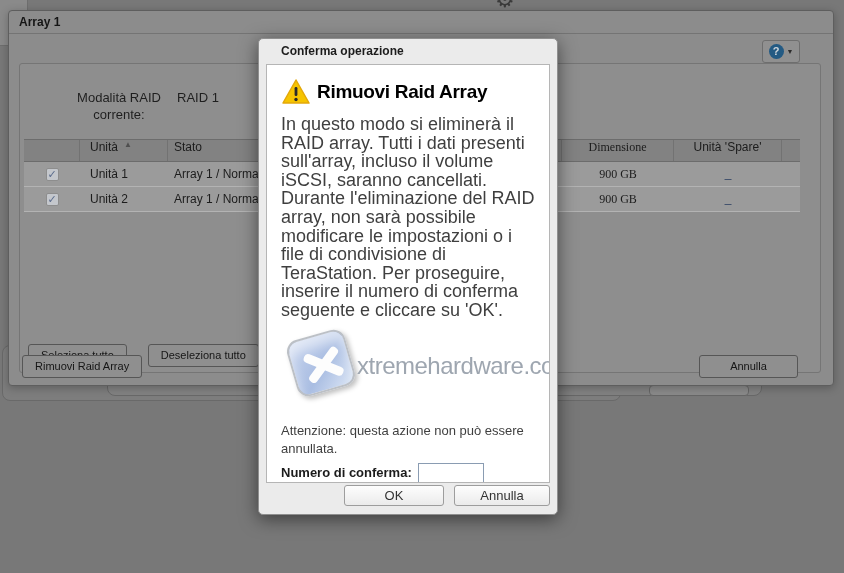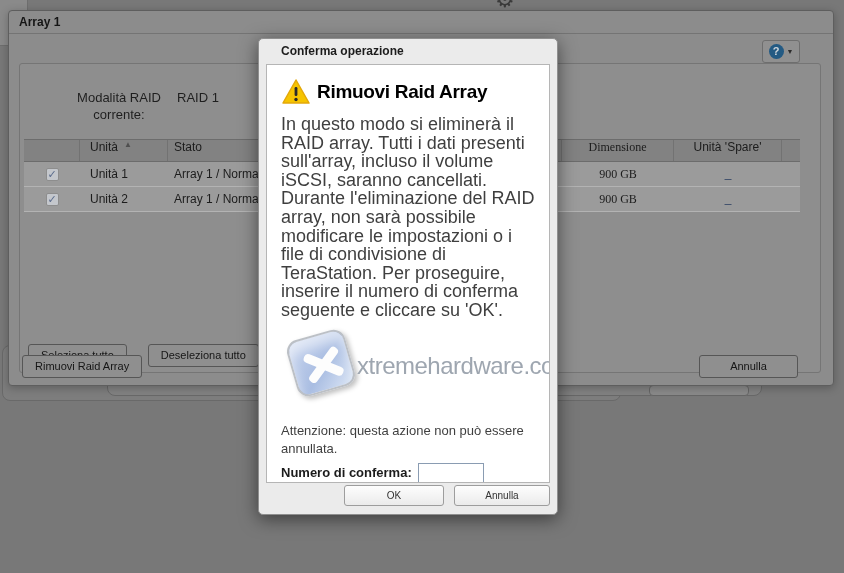--- a/index.html
+++ b/index.html
@@ -138,21 +138,21 @@
   }
   .confirm-row { margin-top:4px; display:flex; align-items:center; }
   .confirm-row label { font-size:13px; font-weight:bold; color:#1b1b1b; }
   .confirm-input {
     margin-left:6px; width:66px; height:20px; border:1px solid #8a9cb2; background:#fff;
     font-size:12px; padding:0 3px;
   }
 
   .dialog-btns { position:absolute; left:0; bottom:8px; width:100%; height:21px; }
   .dlg-btn {
-    position:absolute; height:21px; font-size:10px; color:#333; text-align:center;
+    position:absolute; height:21px; font-size:13px; color:#333; text-align:center;
     background:linear-gradient(#fdfdfd,#ebebeb); border:1px solid #9d9d9d; border-radius:3px;
     font-family:"Liberation Sans", sans-serif; line-height:19px;
   }
   .ok-btn { left:85px; width:100px; }
   .cancel-btn-dlg { left:195px; width:96px; }
 </style>
 </head>
 <body>
 
 <div class="corner-backdrop"></div>

